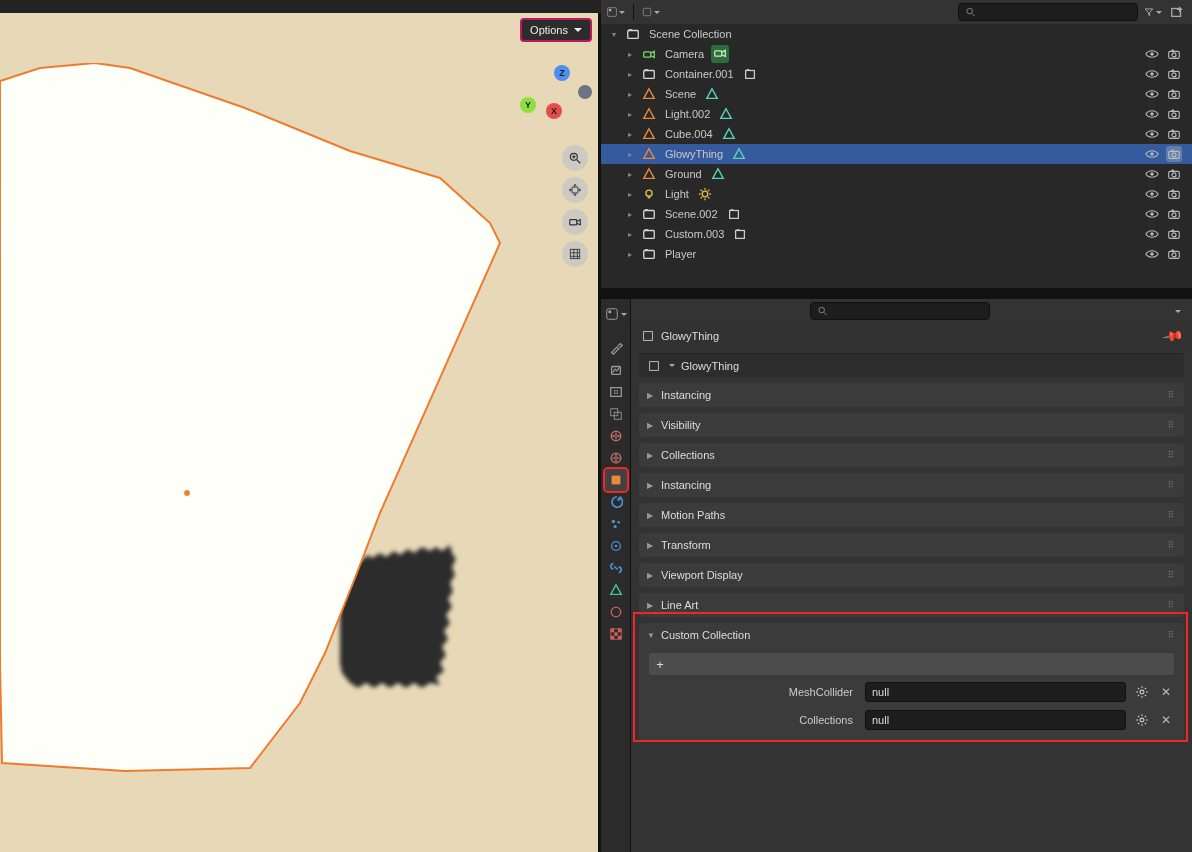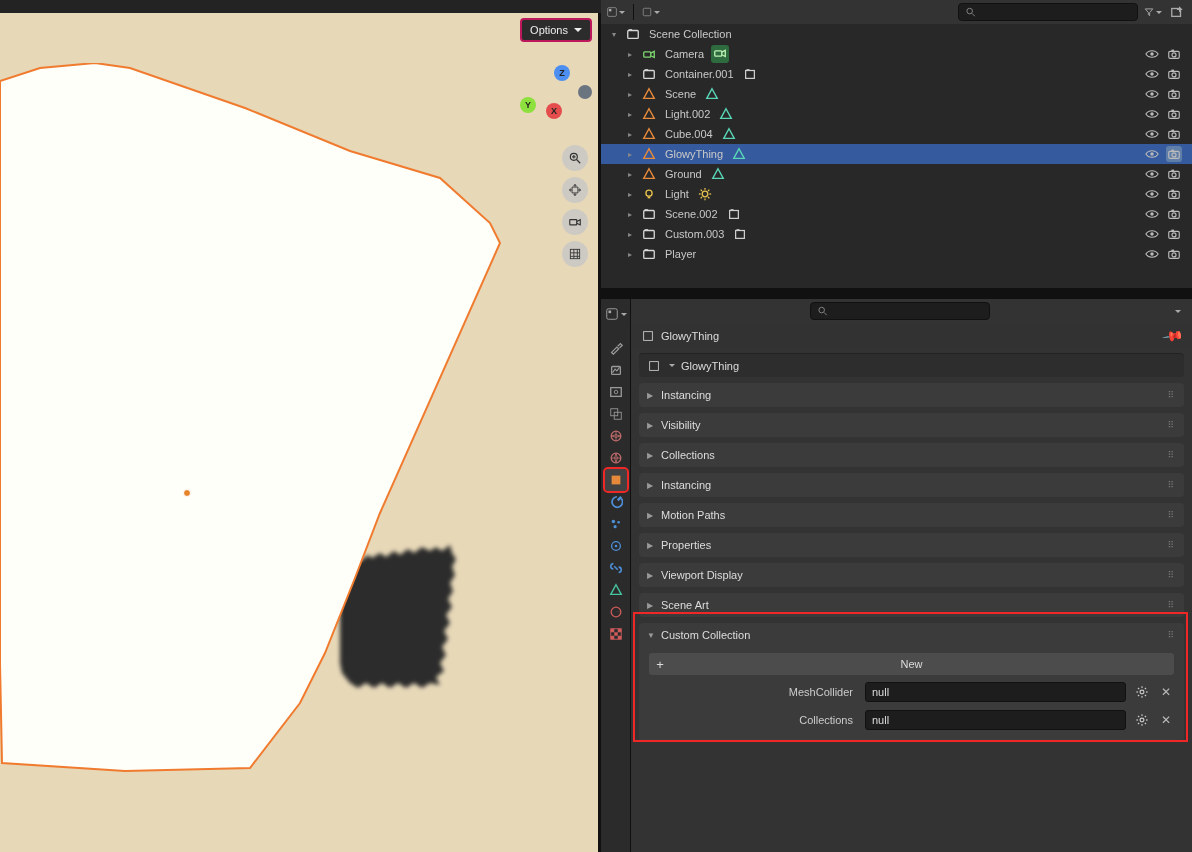--- a/index.html
+++ b/index.html
@@ -715,48 +715,47 @@
         <div class="prop-panel">
           <div class="pp-head">
       <span class="chev">▶</span>
       <span>Motion Paths</span>
       <span class="dots">⠿</span>
     </div>
         </div>
         <div class="prop-panel">
           <div class="pp-head">
       <span class="chev">▶</span>
-      <span>Properties</span>
+      <span>Transform</span>
       <span class="dots">⠿</span>
     </div>
         </div>
         <div class="prop-panel">
           <div class="pp-head">
       <span class="chev">▶</span>
       <span>Viewport Display</span>
       <span class="dots">⠿</span>
     </div>
         </div>
         <div class="prop-panel">
           <div class="pp-head">
       <span class="chev">▶</span>
-      <span>Scene Art</span>
+      <span>Line Art</span>
       <span class="dots">⠿</span>
     </div>
         </div>
         <div class="prop-panel">
           <div class="pp-head">
     <span class="chev">▼</span>
     <span>Custom Collection</span>
     <span class="dots">⠿</span>
   </div>
   <div class="pp-body">
     <div class="new-btn">
       <span class="plus">+</span>
-      <span class="lbl">New</span>
     </div>
     <div class="cp-row">
     <span class="rlabel">MeshCollider</span>
     <span class="rinput">null</span>
     <span class="gear">
                 <svg width="14" height="14" viewBox="0 0 16 16">
                   <circle cx="8" cy="8" r="2.2" fill="none" stroke="#ccc" stroke-width="1.3"></circle>
                   <g stroke="#ccc" stroke-width="1.3">
                     <line x1="8" y1="1.5" x2="8" y2="3.5"></line>
                     <line x1="8" y1="12.5" x2="8" y2="14.5"></line>

